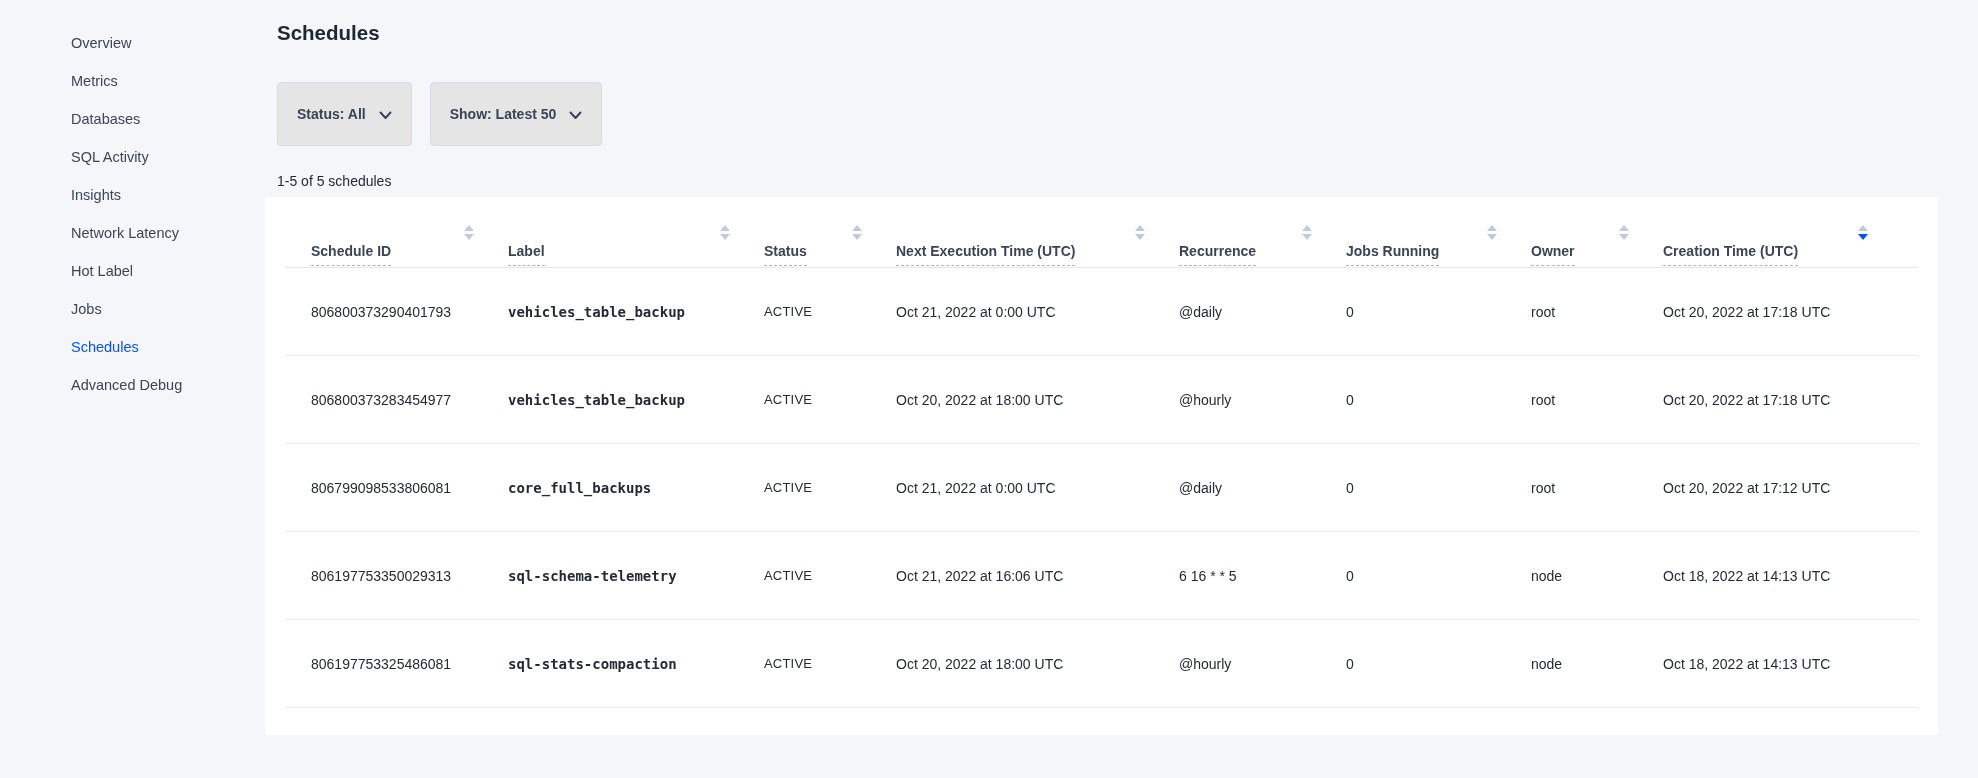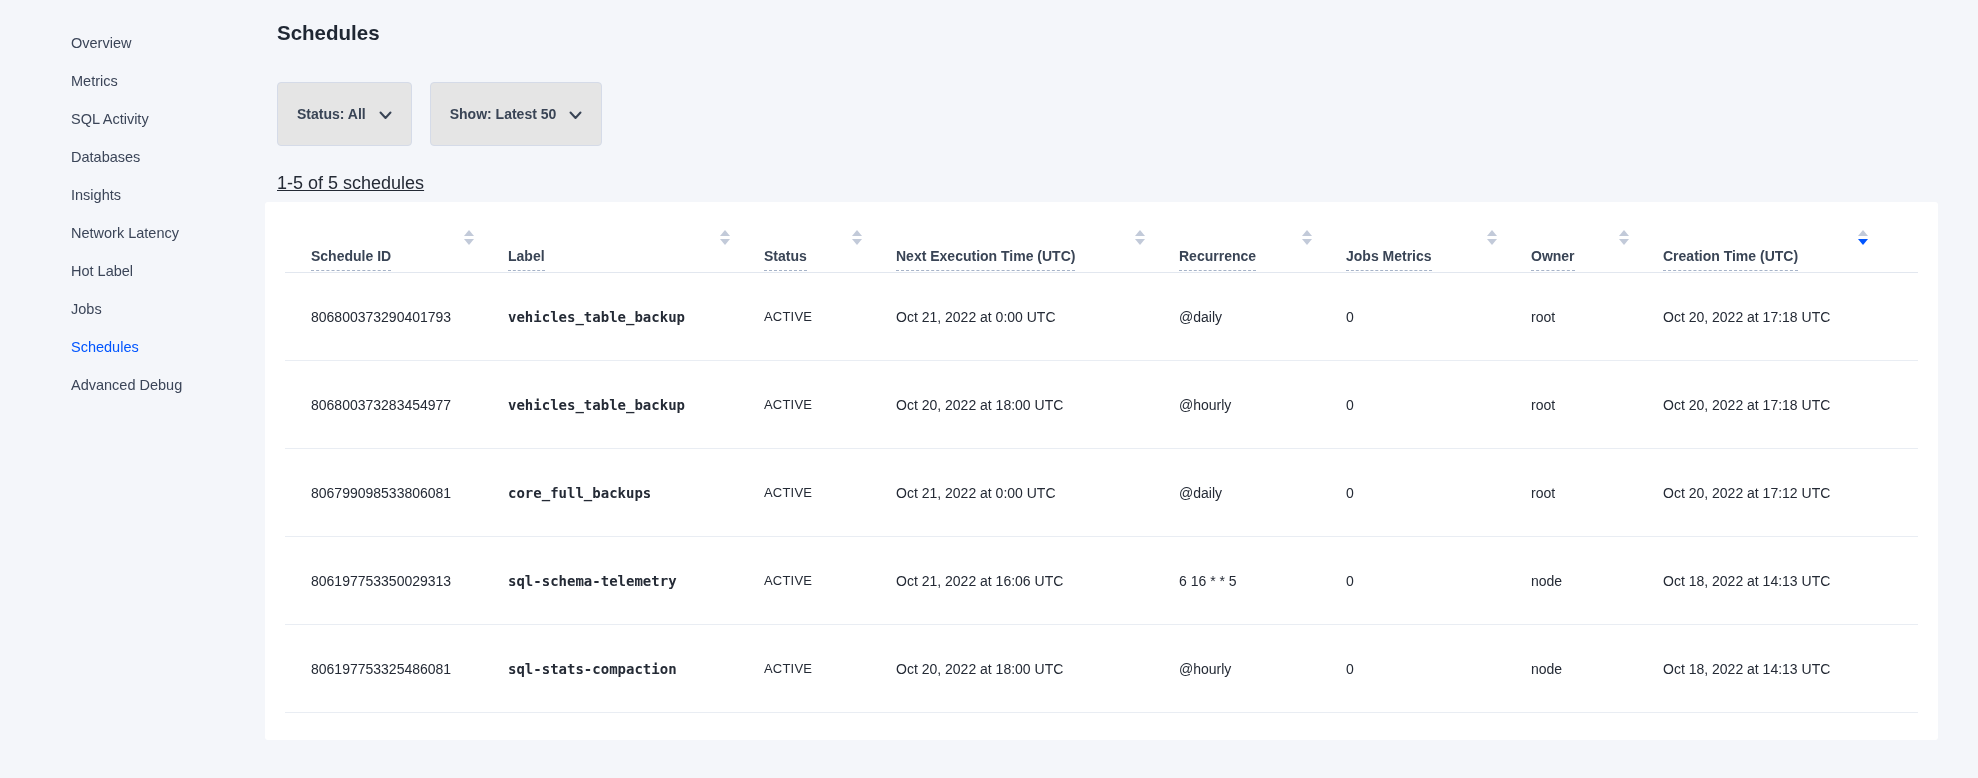--- a/index.html
+++ b/index.html
@@ -25,21 +25,21 @@
   .main{flex:1;padding-right:40px;box-sizing:border-box;}
   .page-title{margin:21px 0 0 12px;font-size:20.5px;font-weight:700;color:#1f2733;}
   .filters{display:flex;gap:18px;margin:37px 0 0 12px;}
   .dropdown{
     display:flex;align-items:center;gap:13px;
     background:#e5e5e5;border:1px solid #d5dbe8;border-radius:4px;
     padding:0 19px;height:64px;box-sizing:border-box;
     font-size:14px;font-weight:700;color:#394455;cursor:pointer;
   }
   .chevron{display:inline-flex;margin-top:2px;}
-  .results-count{margin:27px 0 8px 12px;font-size:18px;color:#242a35;text-decoration:underline;}
+  .results-count{margin:27px 0 8px 12px;font-size:14px;color:#242a35;}
 
   
   .card{
     background:#ffffff;border-radius:3px;
     padding:0 20px 27px 20px;box-sizing:border-box;
   }
   table{width:100%;border-collapse:collapse;table-layout:fixed;}
   col.c1{width:223px;} col.c2{width:256px;} col.c3{width:132px;}
   col.c4{width:283px;} col.c5{width:167px;} col.c6{width:185px;}
   col.c7{width:132px;} col.c8{width:auto;}
@@ -67,22 +67,22 @@
   td.status{font-size:13px;letter-spacing:0.2px;}
 </style>
 </head>
 <body>
 
 <div class="layout">
 
   <nav class="sidebar">
     <div class="nav-item">Overview</div>
     <div class="nav-item">Metrics</div>
+    <div class="nav-item">Databases</div>
     <div class="nav-item">SQL Activity</div>
-    <div class="nav-item">Databases</div>
     <div class="nav-item">Insights</div>
     <div class="nav-item">Network Latency</div>
     <div class="nav-item">Hot Label</div>
     <div class="nav-item">Jobs</div>
     <div class="nav-item active">Schedules</div>
     <div class="nav-item">Advanced Debug</div>
   </nav>
 
   <main class="main">
 
@@ -163,21 +163,21 @@
               <span class="th-inner">
                   <span class="col-label">Recurrence</span>
               <span class="sort-icon">
                     <span class="tri-up"></span>
                     <span class="tri-down"></span>
                   </span>
                 </span>
             </th>
             <th class="c6">
               <span class="th-inner">
-                  <span class="col-label">Jobs Metrics</span>
+                  <span class="col-label">Jobs Running</span>
               <span class="sort-icon">
                     <span class="tri-up"></span>
                     <span class="tri-down"></span>
                   </span>
                 </span>
             </th>
             <th class="c7">
               <span class="th-inner">
                   <span class="col-label">Owner</span>
               <span class="sort-icon">

